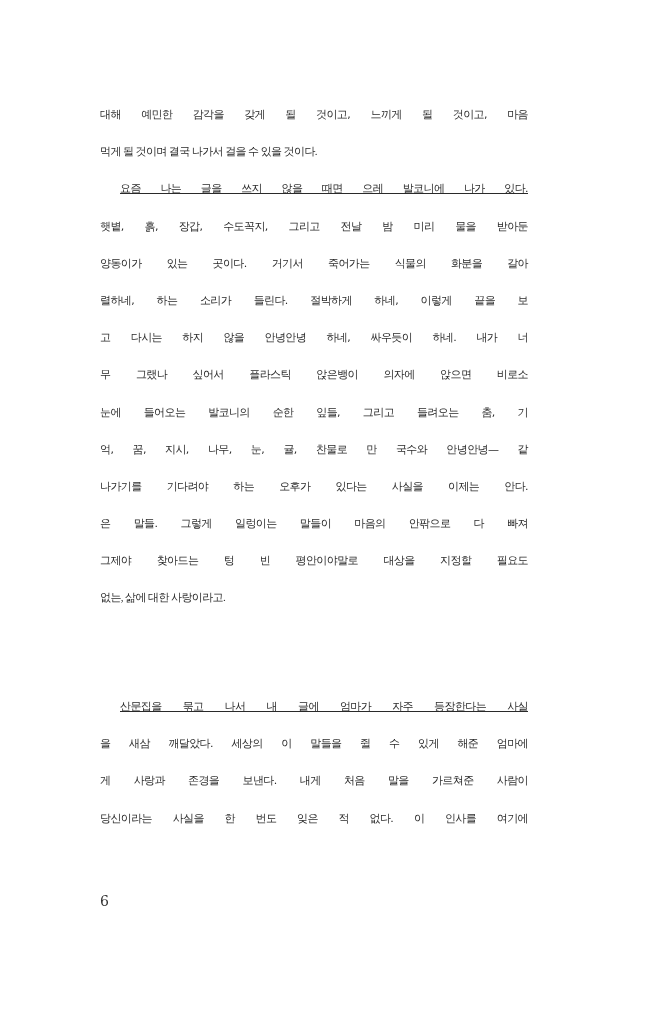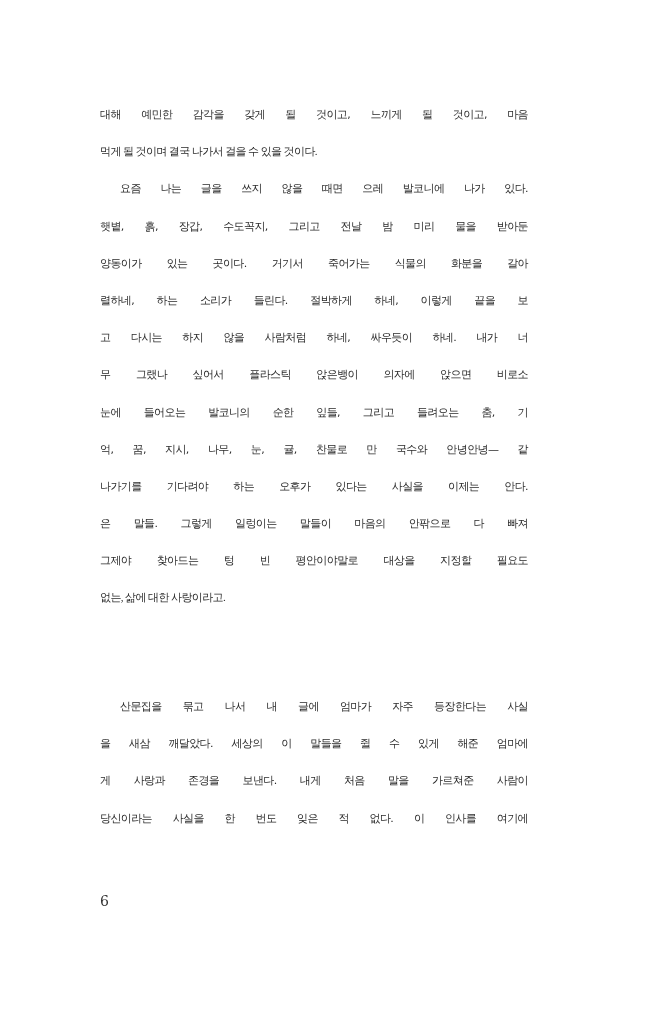--- a/index.html
+++ b/index.html
@@ -34,20 +34,21 @@
       letter-spacing: -0.6px;
       text-align: justify;
       text-align-last: justify;
     }
     .line.last {
       text-align-last: left;
       font-family: Liberation Serif, serif;
     }
     .line.indent {
       padding-left: 20px;
+      text-decoration: underline;
     }
     #block1 { top: 96px; }
     #block2 { top: 688px; }
     .page-number {
       position: absolute;
       left: 100px;
       top: 893px;
       font-family: "DejaVu Serif", "Liberation Serif", serif;
       font-size: 14px;
       color: #333;
@@ -57,21 +58,21 @@
 <body>
 
 <div class="page">
   <div class="text-block" id="block1">
     <div class="line">대해 예민한 감각을 갖게 될 것이고, 느끼게 될 것이고, 마음</div>
     <div class="line last">먹게 될 것이며 결국 나가서 걸을 수 있을 것이다.</div>
     <div class="line indent">요즘 나는 글을 쓰지 않을 때면 으레 발코니에 나가 있다.</div>
     <div class="line">햇볕, 흙, 장갑, 수도꼭지, 그리고 전날 밤 미리 물을 받아둔</div>
     <div class="line">양동이가 있는 곳이다. 거기서 죽어가는 식물의 화분을 갈아</div>
     <div class="line">렬하네, 하는 소리가 들린다. 절박하게 하네, 이렇게 끝을 보</div>
-    <div class="line">고 다시는 하지 않을 사람처럼 하네, 싸우듯이 하네. 내가 너</div>
+    <div class="line">고 다시는 하지 않을 안녕안녕 하네, 싸우듯이 하네. 내가 너</div>
     <div class="line">무 그랬나 싶어서 플라스틱 앉은뱅이 의자에 앉으면 비로소</div>
     <div class="line">눈에 들어오는 발코니의 순한 잎들, 그리고 들려오는 춤, 기</div>
     <div class="line">억, 꿈, 지시, 나무, 눈, 귤, 찬물로 만 국수와 안녕안녕— 같</div>
     <div class="line">나가기를 기다려야 하는 오후가 있다는 사실을 이제는 안다.</div>
     <div class="line">은 말들. 그렇게 일렁이는 말들이 마음의 안팎으로 다 빠져</div>
     <div class="line">그제야 찾아드는 텅 빈 평안이야말로 대상을 지정할 필요도</div>
     <div class="line last">없는, 삶에 대한 사랑이라고.</div>
   </div>
 
   <div class="text-block" id="block2">

